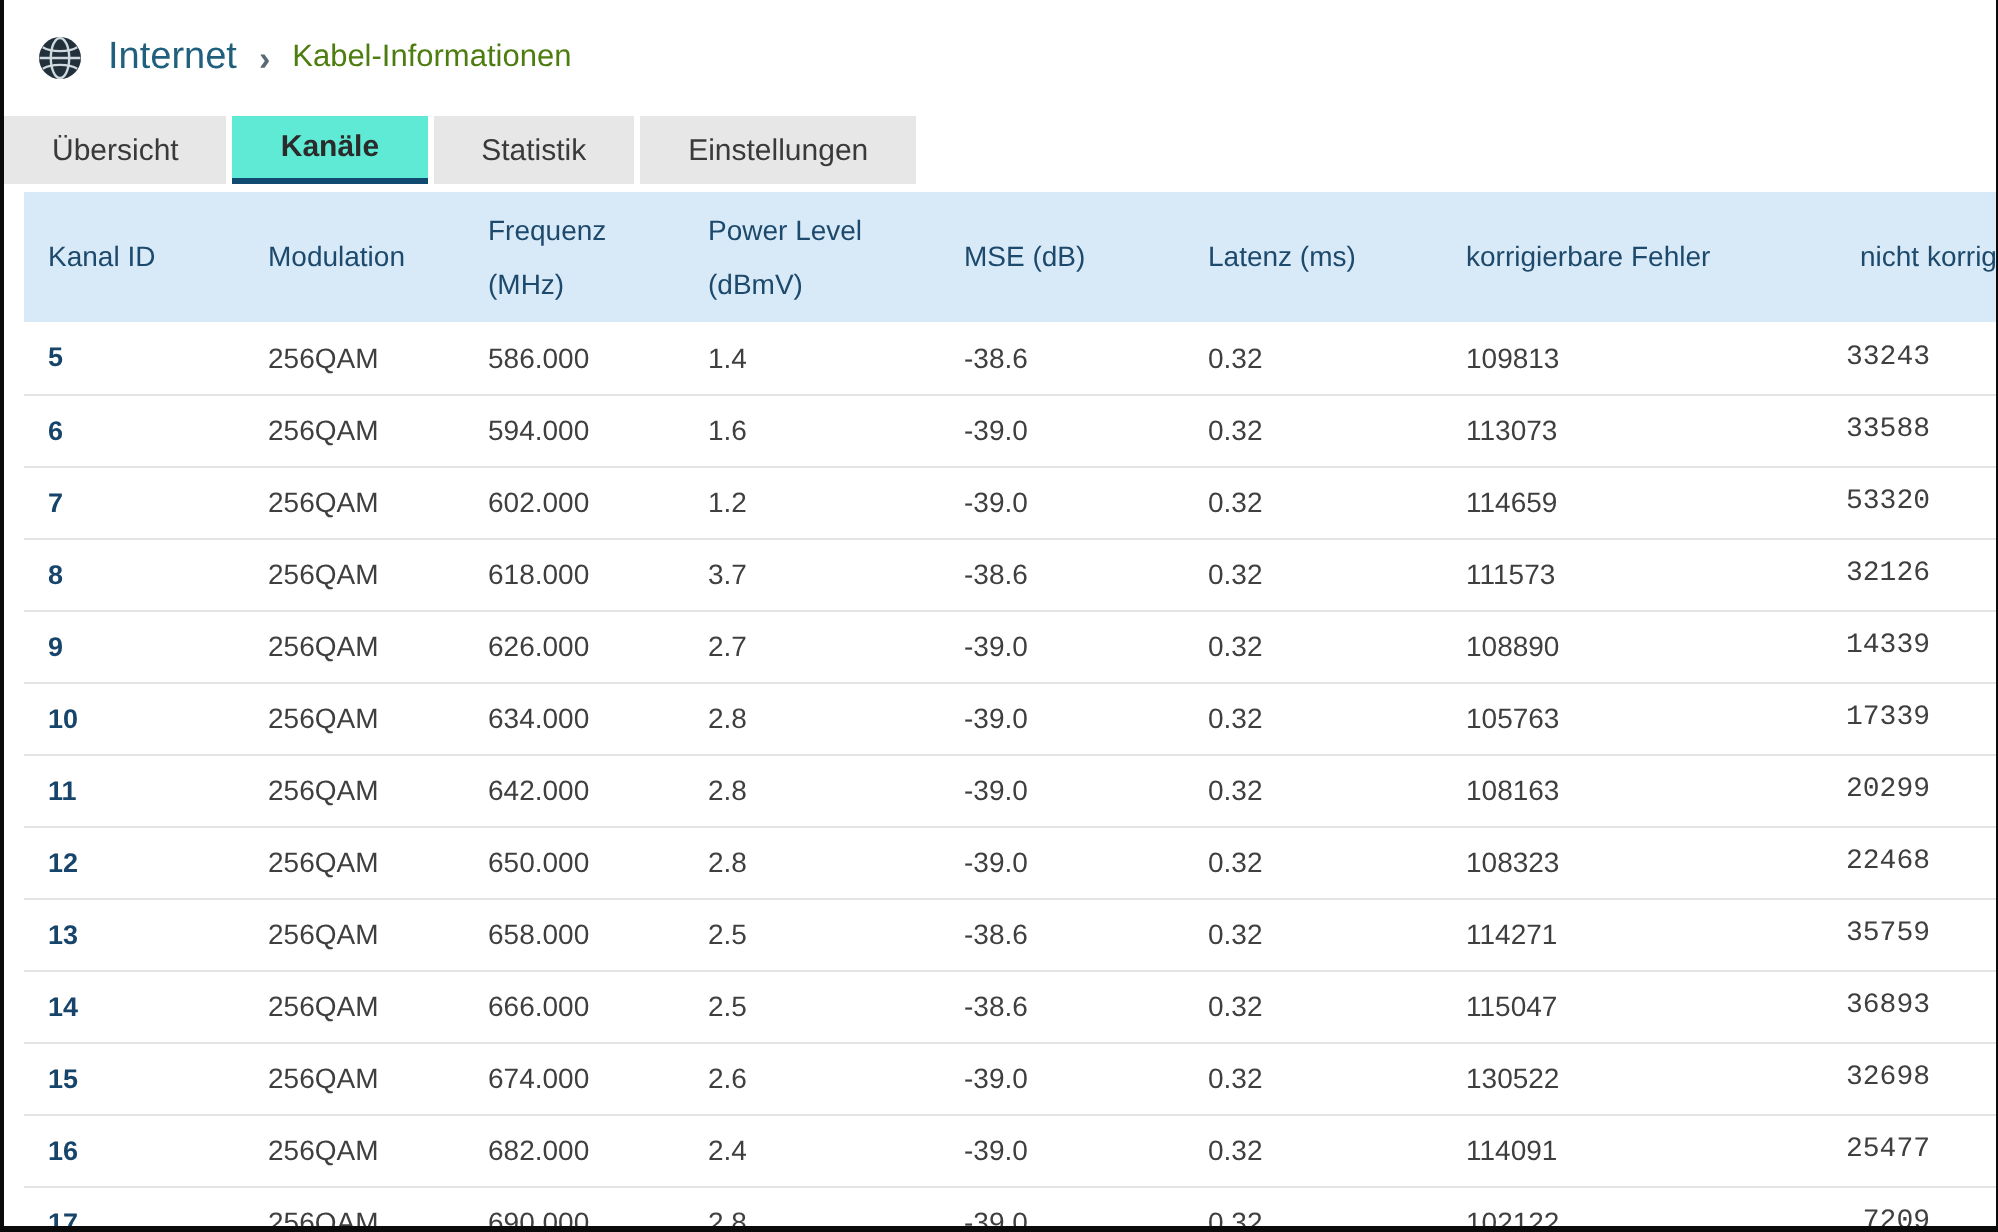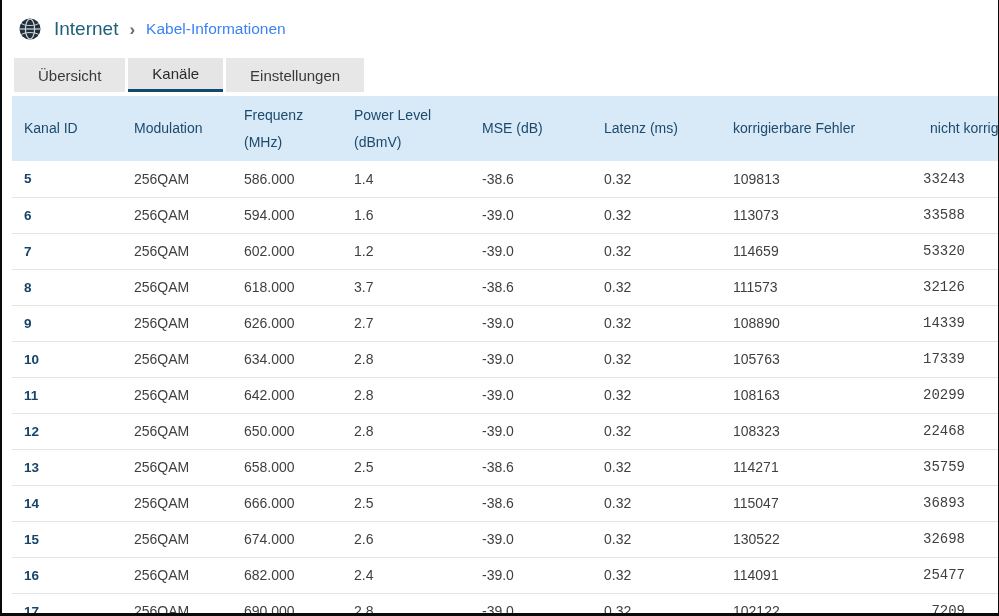--- a/index.html
+++ b/index.html
@@ -31,43 +31,43 @@
     text-decoration: none;
     cursor: pointer;
   }
   .crumb-sep {
     color: #5a6a74;
     font-size: 17px;
     margin: 0 11px;
     font-weight: 700;
     line-height: 1;
   }
-  .crumb-page { color: #3b82f6; font-size: 15.5px; }
+  .crumb-page { color: #4d7c0f; font-size: 15.5px; }
   
   .tab-bar {
     display: flex;
     gap: 3px;
-    padding-left: 12px;
     height: 34px;
   }
   .tab {
     height: 34px;
     display: flex;
     align-items: center;
     padding: 0 24px;
     background: var(--tab-bg, #e7e7e7);
     color: #3a3a3a;
     font-size: 15px;
     cursor: pointer;
     white-space: nowrap;
   }
   .tab.active {
-    background: #e5e5e5;
+    background: #5eead4;
     border-bottom: 3px solid var(--tab-active-underline, #114a70);
     color: #2b2b2b;
+    font-weight: bold;
   }
   
   .table-wrap {
     margin-left: 10px;
     margin-top: 4px;
     width: 989px;
     overflow: hidden;
   }
   table {
     border-collapse: collapse;
@@ -117,20 +117,21 @@
       <path d="M3.4 17.4 C7.5 14.8 16.5 14.8 20.6 17.4" stroke="#cfd8dd" fill="none" stroke-width="1.1"></path>
     </svg>
     <span class="crumb-section">Internet</span>
     <span class="crumb-sep">›</span>
     <span class="crumb-page">Kabel-Informationen</span>
   </div>
 
   <div class="tab-bar">
       <div class="tab">Übersicht</div>
       <div class="tab active">Kanäle</div>
+      <div class="tab">Statistik</div>
       <div class="tab">Einstellungen</div>
     </div>
 
   <div class="table-wrap">
     <table>
       <colgroup>
         <col style="width:110px">
         <col style="width:110px">
         <col style="width:110px">
         <col style="width:128px">

